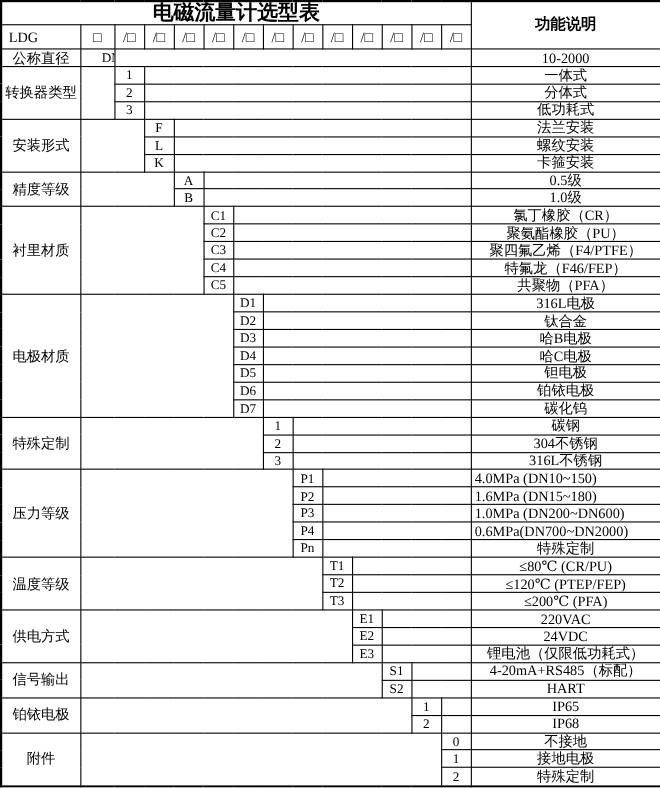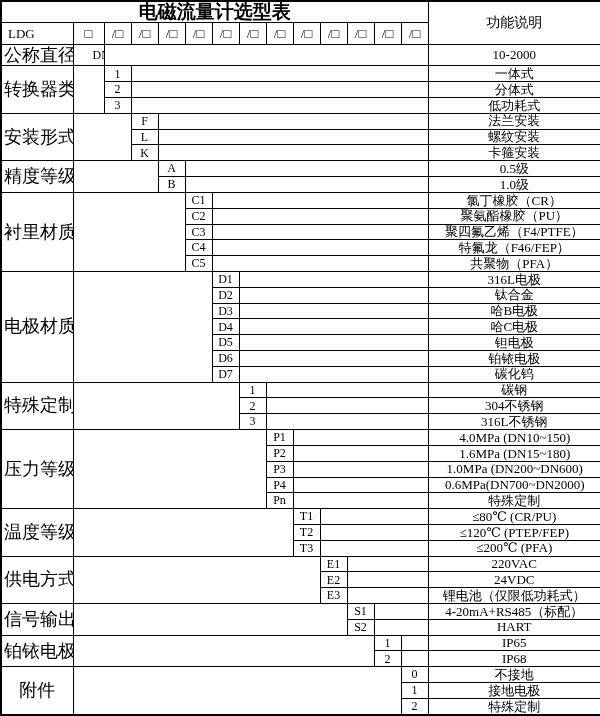--- a/index.html
+++ b/index.html
@@ -17,26 +17,26 @@
     text-align:center;
     vertical-align:middle;
     overflow:hidden;
     white-space:nowrap;
     line-height:1.05;
     box-sizing:border-box;
   }
   tr.r-title{height:15px;}
   tr.r-model{height:22px;}
   td.title-cell{font-weight:bold;font-size:19px;}
-  td.rhead{font-weight:normal;font-size:14px;}
+  td.rhead{font-weight:bold;font-size:14px;}
   td.model-prefix{text-align:left;padding-left:6px;}
   td.code{font-size:12px;}
   td.dn-code{text-align:left;padding-left:19px;}
-  td.desc-left{text-align:center;padding-left:3px;}
-  td.label{font-size:18px;}
+  td.desc-left{text-align:left;padding-left:3px;}
+  td.label{font-size:13px;}
 </style>
 </head>
 <body>
 
 <table class="sel">
   <colgroup>
     <col style="width:72px">
       <col style="width:31px">
     <col style="width:27px">
       <col style="width:27px">

